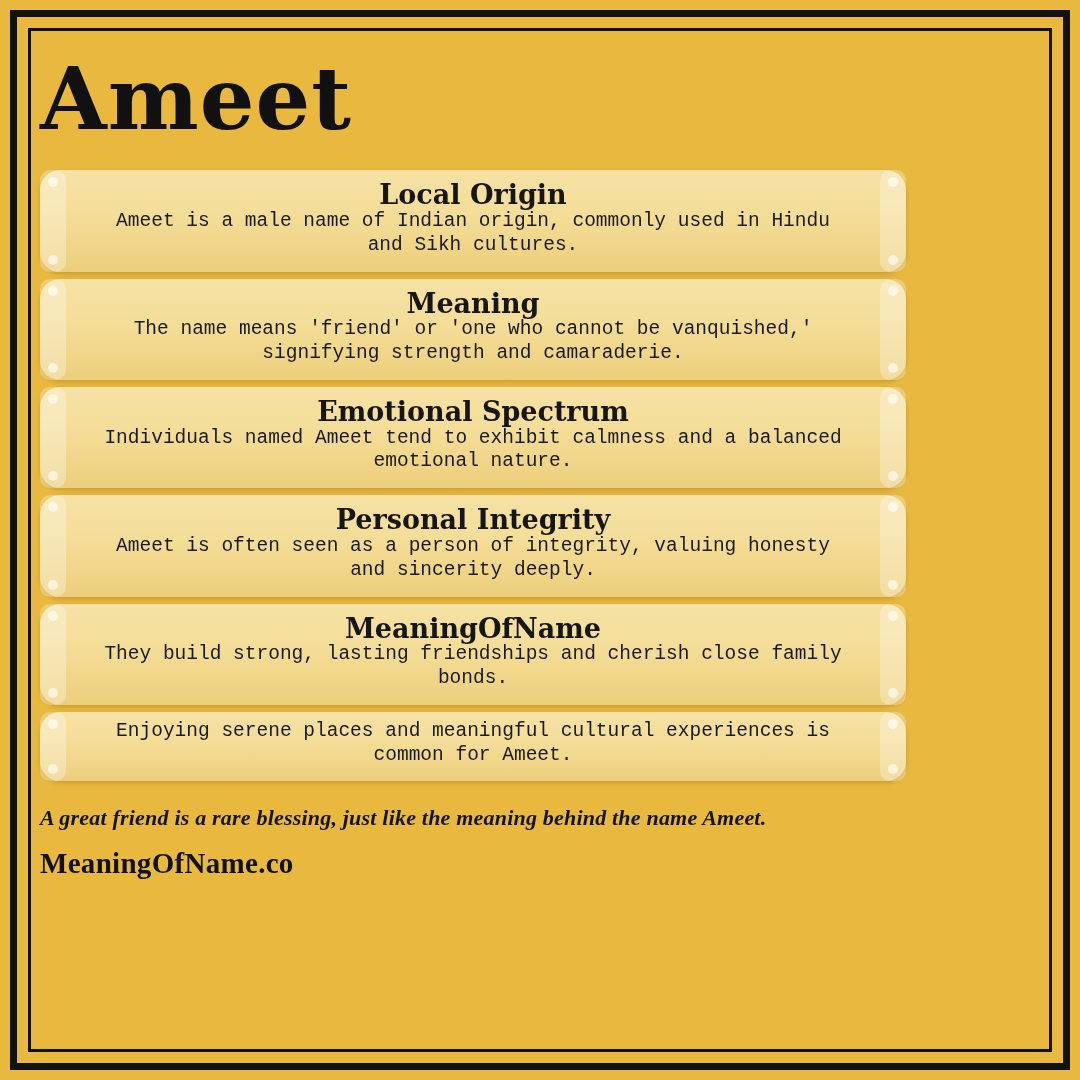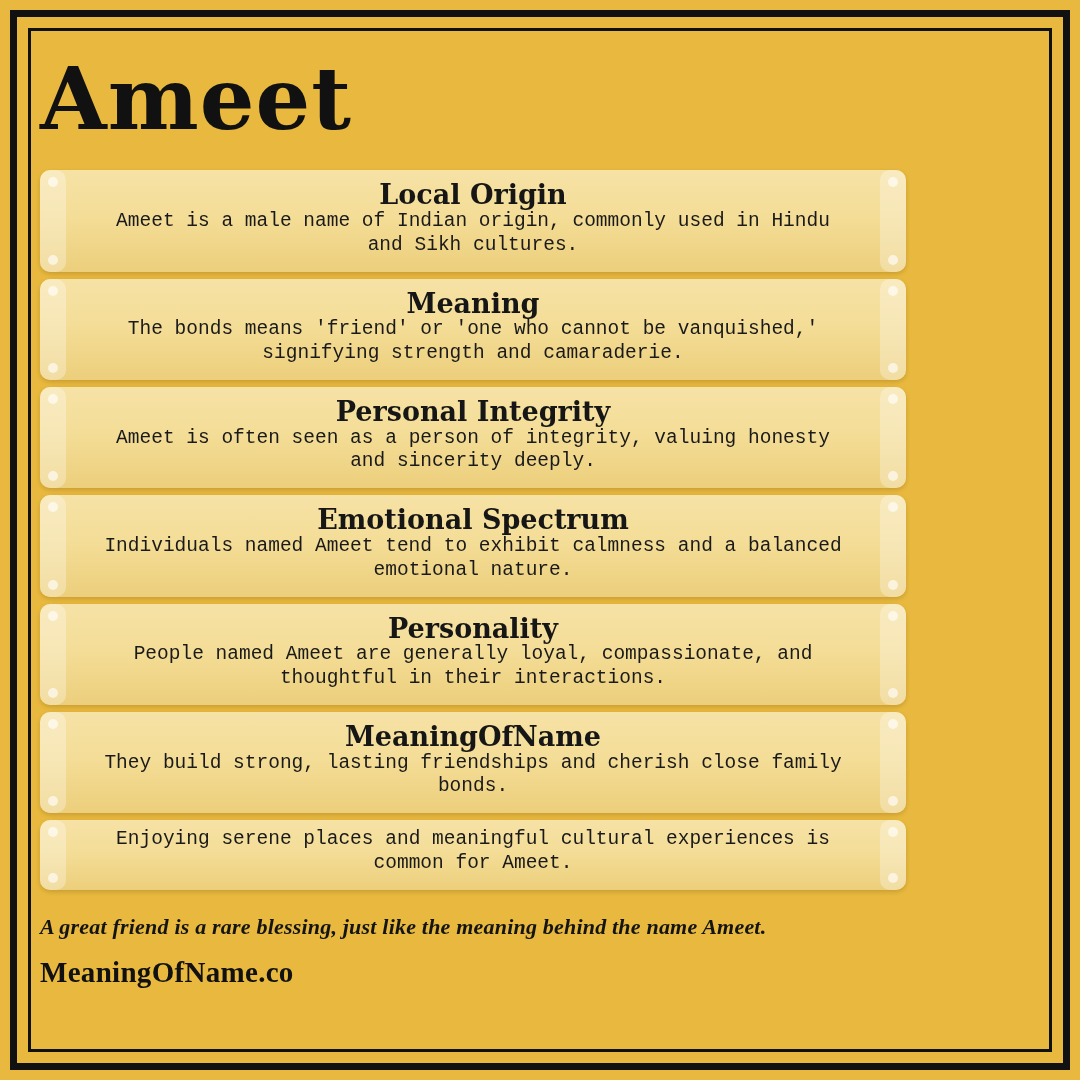--- a/index.html
+++ b/index.html
@@ -66,21 +66,21 @@
     margin-top: 18px;
     display: flex;
     flex-direction: column;
     gap: 7px;
   }
   .card {
     position: relative;
     width: 100%;
     box-sizing: border-box;
     padding: 8px 48px 14px 48px;
-    border-radius: 10px;
+    border-radius: 20px;
     background: linear-gradient(180deg, #f6e2a6 0%, #f4dd97 45%, #eccf7c 100%);
     box-shadow: 0 2px 4px rgba(90, 60, 10, 0.22);
     text-align: center;
   }
   .card::before,
   .card::after {
     content: "";
     position: absolute;
     top: 0;
     bottom: 0;
@@ -162,49 +162,41 @@
         <div class="card-title">Local Origin</div>
         <div class="card-desc">Ameet is a male name of Indian origin, commonly used in Hindu and Sikh cultures.</div>
       </div>
 
       <div class="card">
         <span class="knob tl"></span>
         <span class="knob tr"></span>
         <span class="knob bl"></span>
         <span class="knob br"></span>
         <div class="card-title">Meaning</div>
-        <div class="card-desc">The bonds means 'friend' or 'one who cannot be vanquished,' signifying strength and camaraderie.</div>
+        <div class="card-desc">The name means 'friend' or 'one who cannot be vanquished,' signifying strength and camaraderie.</div>
+      </div>
+
+      <div class="card">
+        <span class="knob tl"></span>
+        <span class="knob tr"></span>
+        <span class="knob bl"></span>
+        <span class="knob br"></span>
+        <div class="card-title">Emotional Spectrum</div>
+        <div class="card-desc">Individuals named Ameet tend to exhibit calmness and a balanced emotional nature.</div>
       </div>
 
       <div class="card">
         <span class="knob tl"></span>
         <span class="knob tr"></span>
         <span class="knob bl"></span>
         <span class="knob br"></span>
         <div class="card-title">Personal Integrity</div>
         <div class="card-desc">Ameet is often seen as a person of integrity, valuing honesty and sincerity deeply.</div>
       </div>
 
-      <div class="card">
-        <span class="knob tl"></span>
-        <span class="knob tr"></span>
-        <span class="knob bl"></span>
-        <span class="knob br"></span>
-        <div class="card-title">Emotional Spectrum</div>
-        <div class="card-desc">Individuals named Ameet tend to exhibit calmness and a balanced emotional nature.</div>
-      </div>
-
-      <div class="card">
-        <span class="knob tl"></span>
-        <span class="knob tr"></span>
-        <span class="knob bl"></span>
-        <span class="knob br"></span>
-        <div class="card-title">Personality</div>
-        <div class="card-desc">People named Ameet are generally loyal, compassionate, and thoughtful in their interactions.</div>
-      </div>
 
       <div class="card">
         <span class="knob tl"></span>
         <span class="knob tr"></span>
         <span class="knob bl"></span>
         <span class="knob br"></span>
         <div class="card-title">MeaningOfName</div>
         <div class="card-desc">They build strong, lasting friendships and cherish close family bonds.</div>
       </div>
 

